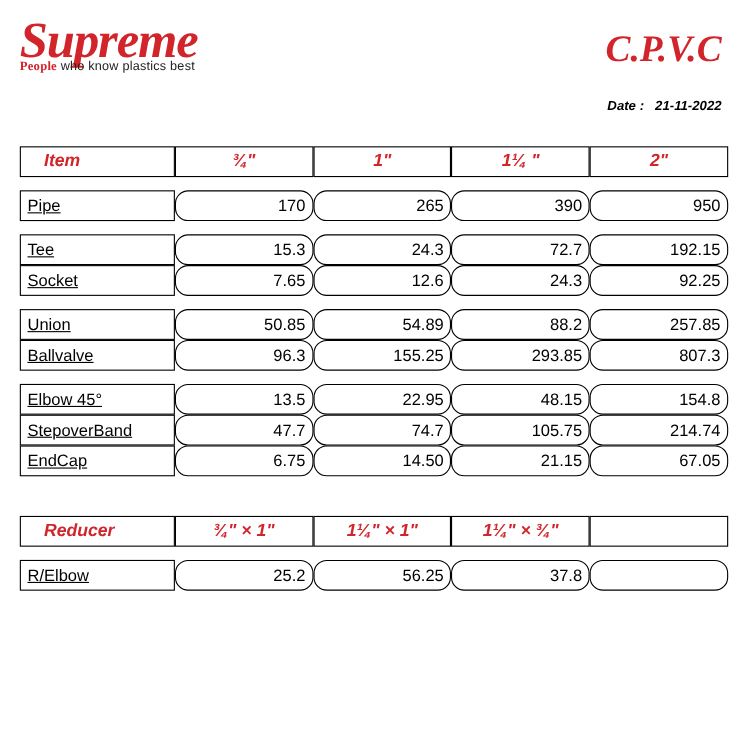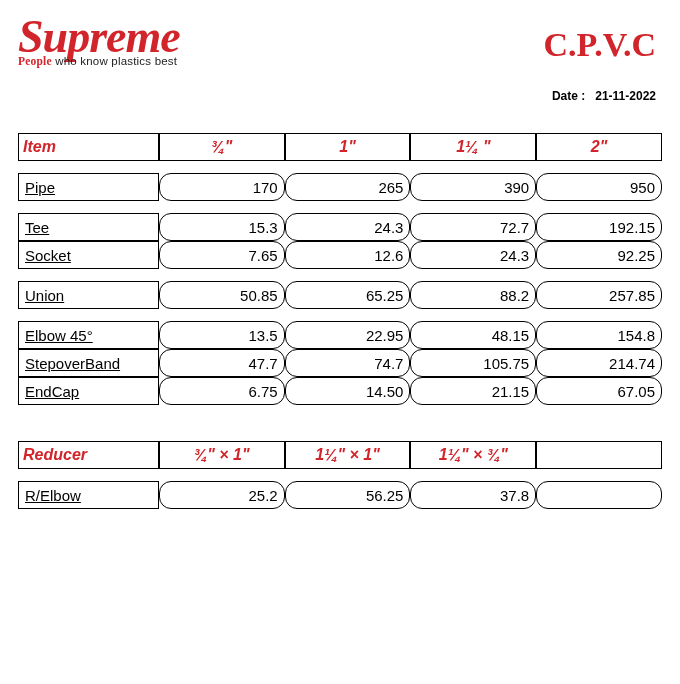--- a/index.html
+++ b/index.html
@@ -28,34 +28,36 @@
       letter-spacing: -1px;
     }
     .tagline {
       font-size: 11.5px;
       color: #222;
       margin-top: -2px;
       letter-spacing: 0.2px;
     }
     .tag-red { color: #d1252b; font-weight: bold; font-family: Liberation Serif, serif; }
     .cpvc {
+      font-style: italic;
       font-weight: bold;
       font-size: 34px;
       color: #d1252b;
       padding-right: 6px;
       padding-top: 10px;
       font-family: Georgia, 'Times New Roman', serif;
     }
     .date-row {
       text-align: right;
       font-size: 12px;
       font-weight: bold;
       color: #000;
       margin-top: 22px;
       padding-right: 6px;
+      font-style: italic;
     }
     .tbl-wrap { margin-top: 30px; }
     table.price {
       width: 100%;
       border-collapse: separate;
       border-spacing: 0;
       font-size: 15px;
     }
     table.price td, table.price th {
       border: 1px solid #000;
@@ -63,21 +65,21 @@
       height: 28px;
       vertical-align: middle;
     }
     table.price th {
       color: #d1252b;
       font-style: italic;
       font-weight: bold;
       text-align: center;
       font-size: 16px;
     }
-    table.price th.item-h { text-align: left; padding-left: 4px; }
+    table.price th.item-h { text-align: left; padding-left: 21px; }
     td.item-name { text-align: left; padding-left: 8px; text-decoration: underline; }
     td.val { text-align: right; padding-right: 8px; border-radius: 12px; }
     .col-item { width: 140px; }
     .col-size { width: 125px; }
     tr.gap td {
       border-left: none;
       border-right: none;
       border-top: none;
       border-bottom: none;
       height: 12px;
@@ -148,23 +150,30 @@
           <td class="val">12.6</td>
           <td class="val">24.3</td>
           <td class="val">92.25</td>
         </tr>
         <tr class="gap">
           <td colspan="5"></td>
         </tr>
         <tr>
           <td class="item-name">Union</td>
           <td class="val">50.85</td>
-          <td class="val">65.25</td>
+          <td class="val">54.89</td>
           <td class="val">88.2</td>
           <td class="val">257.85</td>
+        </tr>
+        <tr>
+          <td class="item-name">Ballvalve</td>
+          <td class="val">96.3</td>
+          <td class="val">155.25</td>
+          <td class="val">293.85</td>
+          <td class="val">807.3</td>
         </tr>
         <tr class="gap">
           <td colspan="5"></td>
         </tr>
         <tr>
           <td class="item-name">Elbow 45°</td>
           <td class="val">13.5</td>
           <td class="val">22.95</td>
           <td class="val">48.15</td>
           <td class="val">154.8</td>

